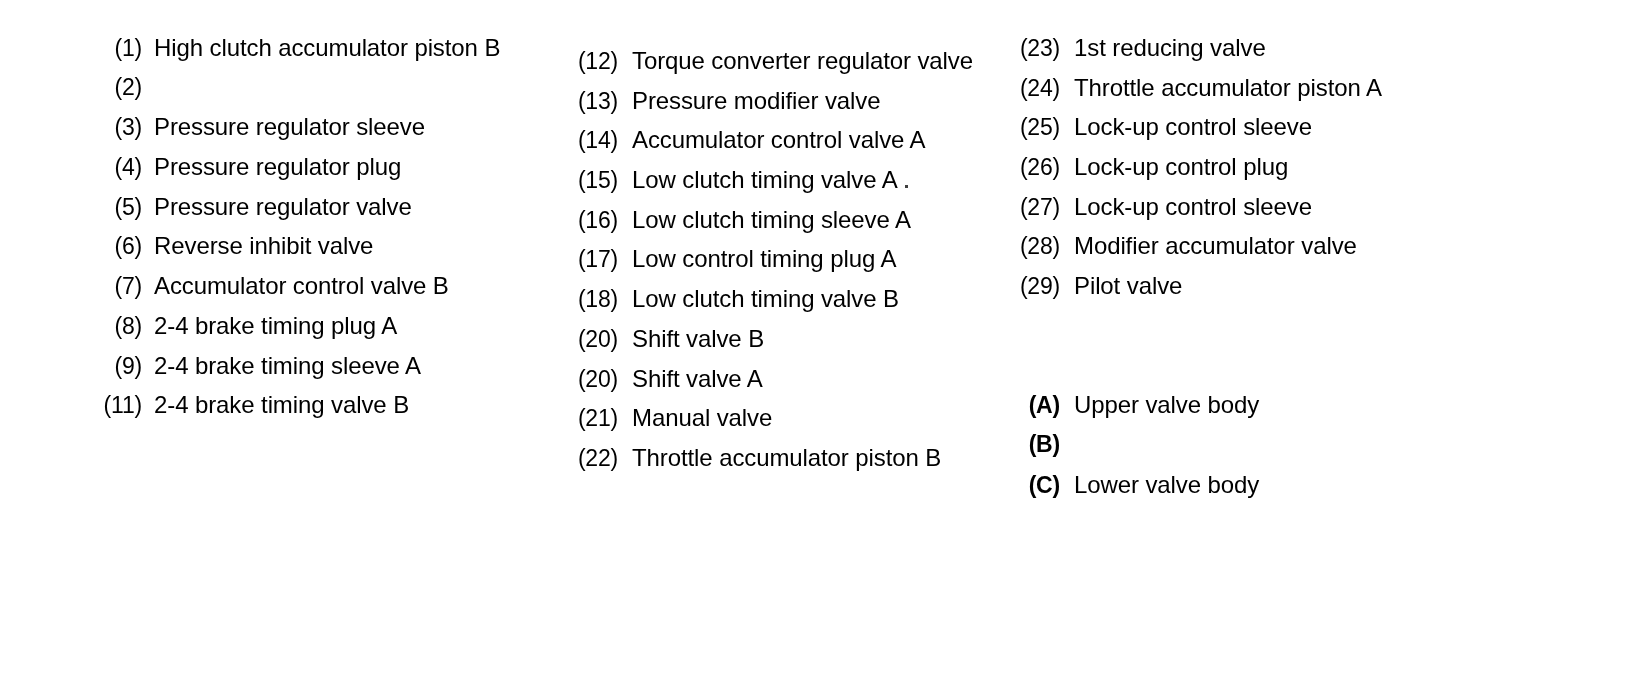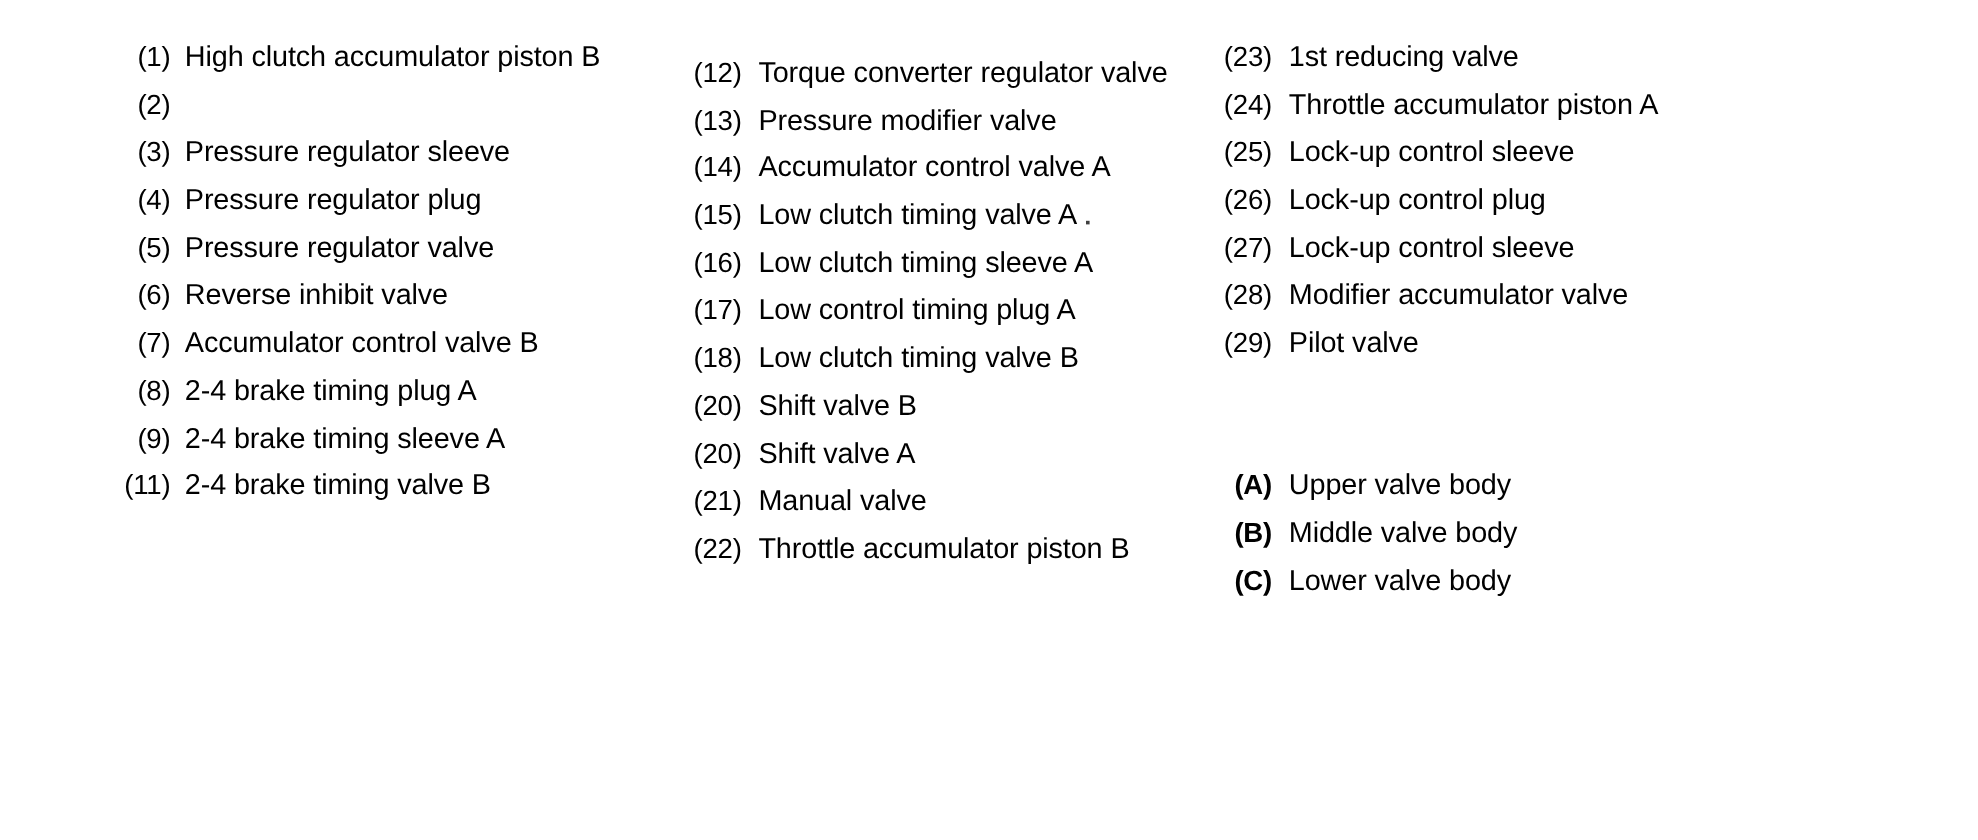--- a/index.html
+++ b/index.html
@@ -206,21 +206,20 @@
 
     <div class="legend-row spacer-row"></div>
     <div class="legend-row spacer-row"></div>
 
     <div class="legend-row">
       <span class="ref-marker bold-marker">(A)</span>
       <span class="ref-label">Upper valve body</span>
     </div>
     <div class="legend-row">
       <span class="ref-marker bold-marker">(B)</span>
-      <span class="ref-label">Middle valve body</span>
     </div>
     <div class="legend-row">
       <span class="ref-marker bold-marker">(C)</span>
       <span class="ref-label">Lower valve body</span>
     </div>
   </div>
 
 </div>
 
 </body></html>

